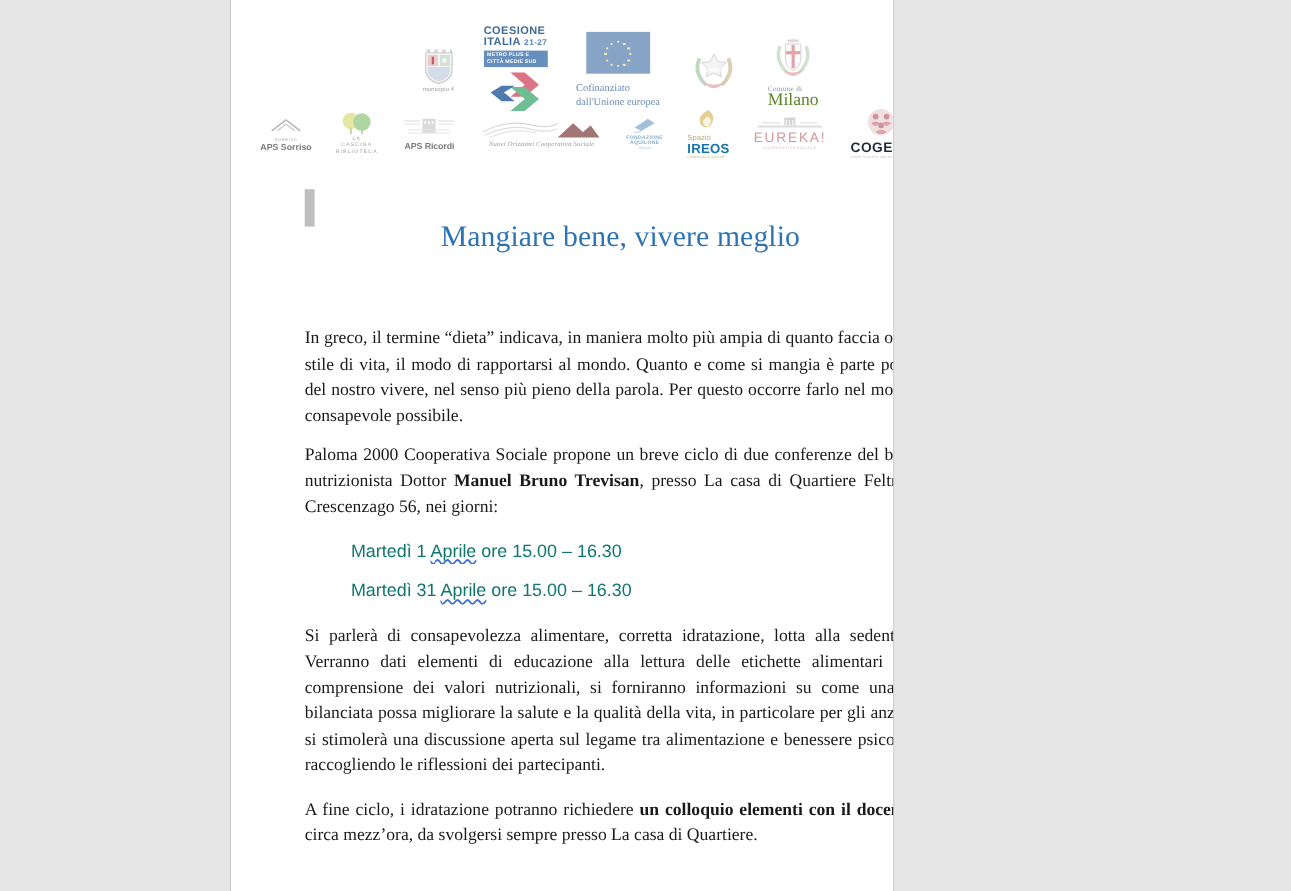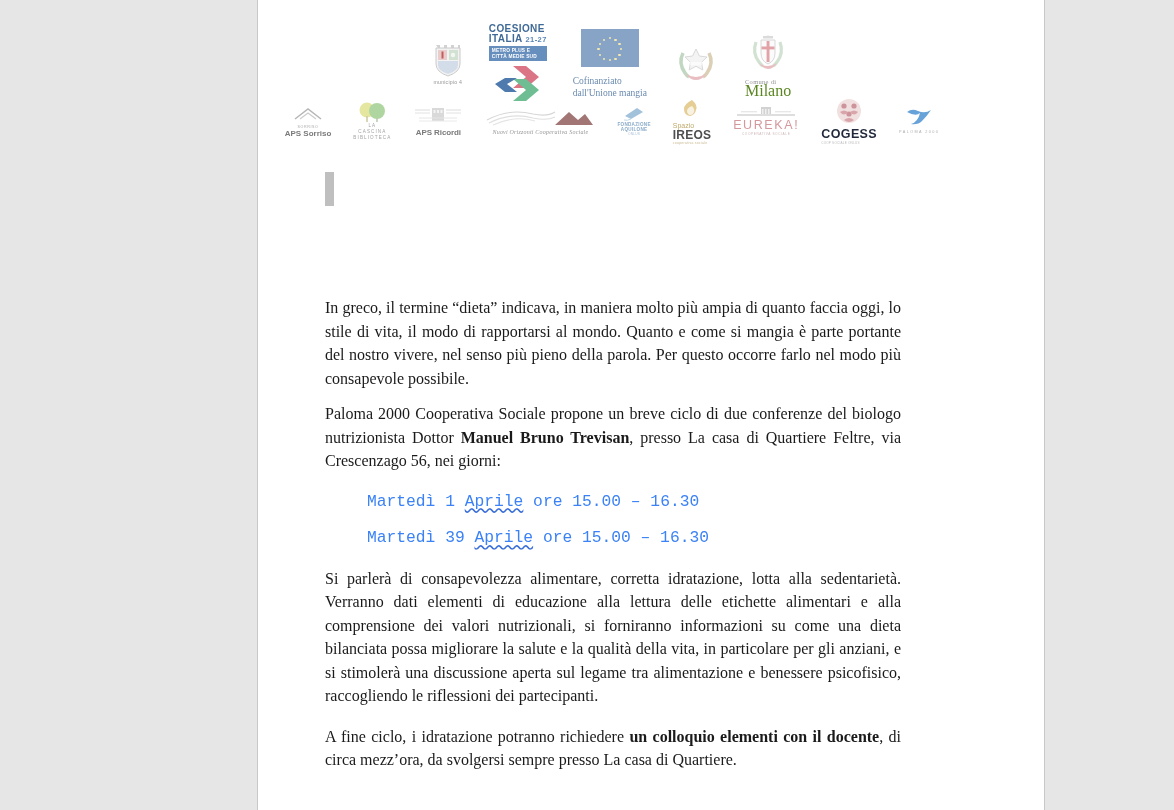--- a/index.html
+++ b/index.html
@@ -14,28 +14,27 @@
   #viewport {
     position: relative;
     width: 1174px;
     height: 810px;
     background: #e6e6e6;
   }
   #page {
     position: absolute;
     left: 209px;
     top: 0;
-    width: 788px;
+    width: 604px;
     height: 810px;
     background: #ffffff;
     border-left: 1px solid #c8c8c8;
     border-right: 1px solid #c8c8c8;
     box-sizing: border-box;
     overflow: hidden;
-    margin-left: 48px;
   }
 
   
   .logo-band {
     position: absolute;
     left: 0;
     width: 708px;
     display: flex;
     align-items: center;
     justify-content: center;
@@ -146,21 +145,21 @@
   .ireos-t1 {
     font-family: "Liberation Sans", sans-serif;
     font-size: 7px;
     color: #b9a25e;
     line-height: 7px;
   }
   .ireos-t2 {
     font-family: "Liberation Sans", sans-serif;
     font-weight: bold;
     font-size: 12px;
-    color: #404040;
+    color: #0369a1;
     line-height: 12px;
     letter-spacing: 0.2px;
   }
   .ireos-t3 {
     font-family: "Liberation Sans", sans-serif;
     font-size: 3.4px;
     color: #c3b184;
     letter-spacing: 0.3px;
   }
   .eureka-t {
@@ -271,24 +270,24 @@
   .para {
     font-family: "Liberation Serif", serif;
     font-size: 16px;
     line-height: 23.5px;
     color: #1a1a1a;
     text-align: justify;
     margin: 0 0 12px 0;
   }
   .para b { font-weight: bold; }
   .date-line {
-    font-family: Liberation Mono, monospace;
+    font-family: Liberation Sans, sans-serif;
     font-size: 16.3px;
     line-height: 23.5px;
-    color: #3b82f6;
+    color: #0f766e;
     margin: 0 0 13px 0;
     padding-left: 42px;
   }
   .spell {
     text-decoration: underline wavy #3a6fd8;
     text-decoration-skip-ink: none;
     text-underline-offset: 2px;
   }
   .gap-before { margin-top: 17px; }
 </style>
@@ -343,21 +342,21 @@
           <span class="eu-star" style="left:33.5px;top:28.5px"></span>
           <span class="eu-star" style="left:27.8px;top:30px"></span>
           <span class="eu-star" style="left:22.1px;top:28.5px"></span>
           <span class="eu-star" style="left:18.1px;top:24.5px"></span>
           <span class="eu-star" style="left:16.6px;top:19px"></span>
           <span class="eu-star" style="left:18.1px;top:13.5px"></span>
           <span class="eu-star" style="left:22.1px;top:9.5px"></span>
         </div>
         <div class="eu-text">
           <div>Cofinanziato</div>
-          <div>dall'Unione mangia</div>
+          <div>dall'Unione europea</div>
         </div>
       </div>
 
       <div class="logo">
         <div>
           <svg width="46" height="42" viewBox="0 0 46 42" class="mark">
             <path d="M23 6 l3.4 7 l7.6 1 l-5.5 5.3 l1.3 7.6 l-6.8 -3.6 l-6.8 3.6 l1.3 -7.6 l-5.5 -5.3 l7.6 -1 z" fill="#f4f4f4" stroke="#cccccc" stroke-width="0.8"></path>
             <path d="M10 10 q-5 10 2 20 q2 3 4 4" fill="none" stroke="#bcd4bc" stroke-width="3.5"></path>
             <path d="M36 10 q5 10 -2 20 q-2 3 -4 4" fill="none" stroke="#d8cbb0" stroke-width="3.5"></path>
             <path d="M13 31 q10 6 20 0 q-4 6 -10 6 q-6 0 -10 -6 z" fill="#e8b9bd"></path>
@@ -510,30 +509,31 @@
         <div>
           <svg width="30" height="22" viewBox="0 0 30 22" class="mark">
             <path d="M3 4 q9 5 13 1 q-2 9 -9 11 q7 1 11 -3 q5 -5 9 -11 q-6 4 -13 1 q-6 -3 -11 1 z" fill="#5b9bd5"></path>
           </svg>
         </div>
         <div class="paloma-t">PALOMA 2000</div>
       </div>
     </div>
 
     <div id="title-bar"></div>
+    <div id="doc-title">Mangiare bene, vivere meglio</div>
 
     <div id="body-col">
 
       <p class="para">In greco, il termine “dieta” indicava, in maniera molto più ampia di quanto faccia oggi, lo stile di vita, il modo di rapportarsi al mondo. Quanto e come si mangia è parte portante del nostro vivere, nel senso più pieno della parola. Per questo occorre farlo nel modo più consapevole possibile.</p>
 
       <p class="para"><span>Paloma 2000 Cooperativa Sociale propone un breve ciclo di due conferenze del biologo nutrizionista Dottor </span><b>Manuel Bruno Trevisan</b><span>, presso La casa di Quartiere Feltre, via Crescenzago 56, nei giorni:</span></p>
 
       <div class="gap-before">
         <p class="date-line"><span>Martedì 1 </span><span class="spell">Aprile</span><span> ore 15.00 – 16.30</span></p>
-        <p class="date-line"><span>Martedì 39 </span><span class="spell">Aprile</span><span> ore 15.00 – 16.30</span></p>
+        <p class="date-line"><span>Martedì 31 </span><span class="spell">Aprile</span><span> ore 15.00 – 16.30</span></p>
       </div>
 
       <p class="para gap-before">Si parlerà di consapevolezza alimentare, corretta idratazione, lotta alla sedentarietà. Verranno dati elementi di educazione alla lettura delle etichette alimentari e alla comprensione dei valori nutrizionali, si forniranno informazioni su come una dieta bilanciata possa migliorare la salute e la qualità della vita, in particolare per gli anziani, e si stimolerà una discussione aperta sul legame tra alimentazione e benessere psicofisico, raccogliendo le riflessioni dei partecipanti.</p>
 
       <p class="para gap-before"><span>A fine ciclo, i idratazione potranno richiedere </span><b>un colloquio elementi con il docente</b><span>, di circa mezz’ora, da svolgersi sempre presso La casa di Quartiere.</span></p>
 
     </div>
   </div>
 </div>
 

